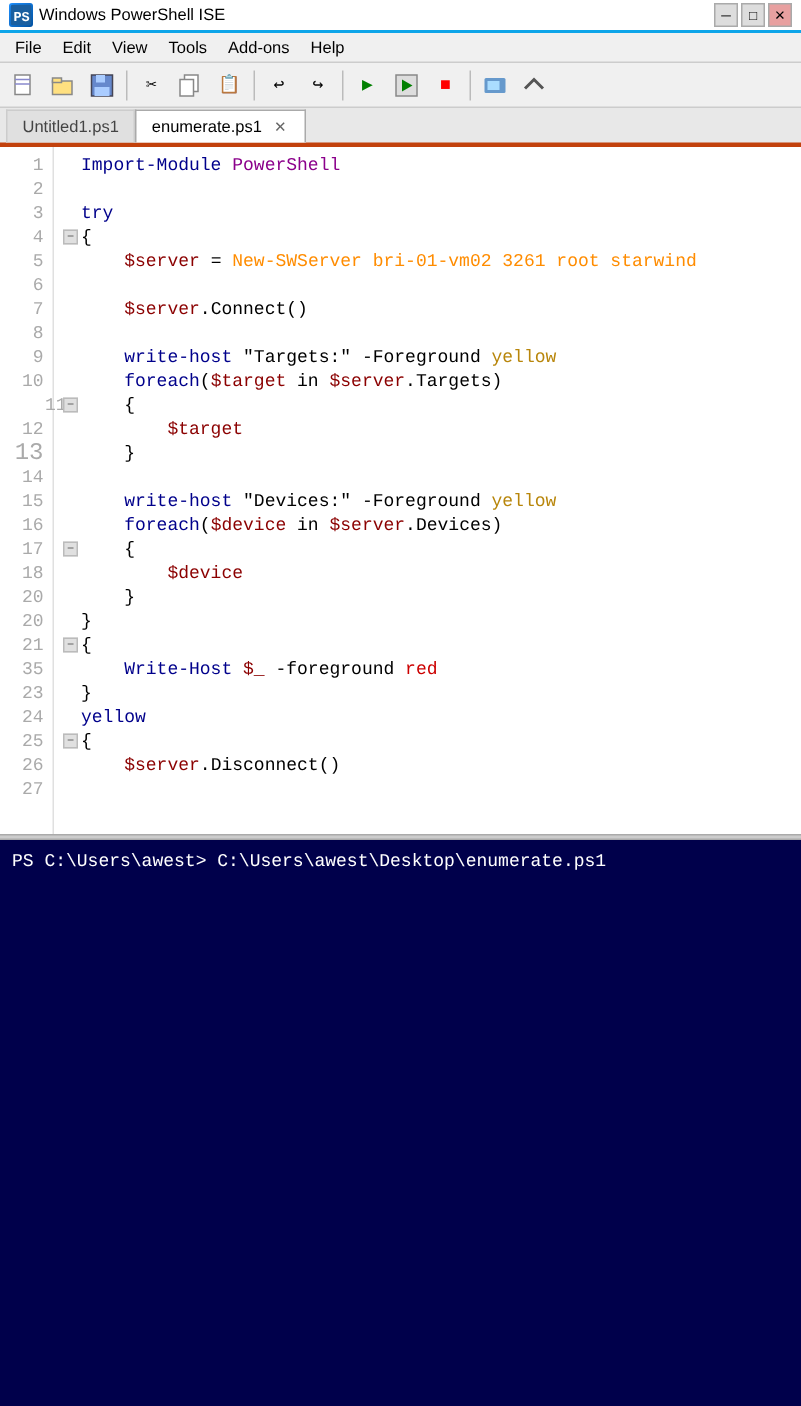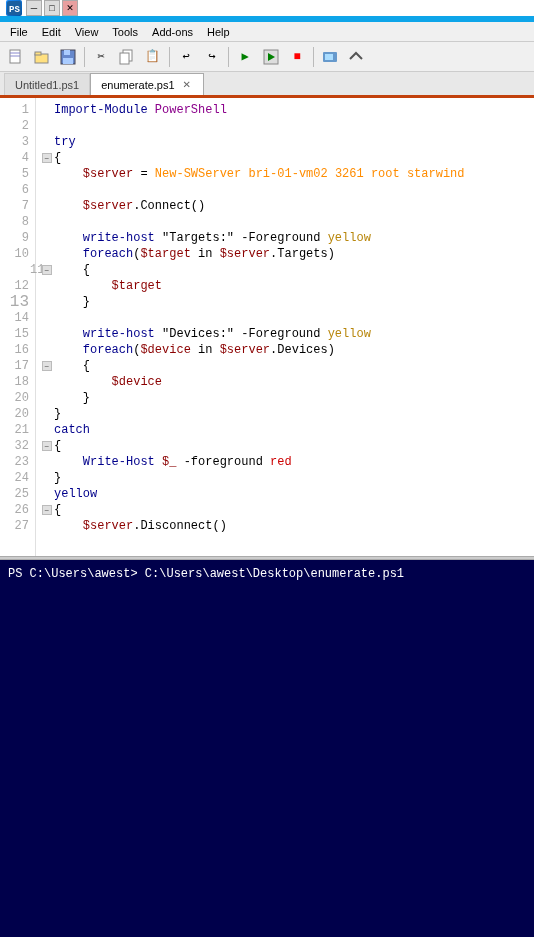--- a/index.html
+++ b/index.html
@@ -5,21 +5,21 @@
     * { margin: 0; padding: 0; box-sizing: border-box; }
     body { width: 534px; height: 937px; background: #f0f0f0; font-family: 'Courier New', monospace; overflow: hidden; }
 
     
     #title-bar {
       background: #fff;
       height: 22px;
       display: flex;
       align-items: center;
       padding: 0 6px;
-      border-bottom: 6px solid #0ea5e9;
+      border-bottom: 2px solid #0ea5e9;
       font-family: 'Segoe UI', sans-serif;
       font-size: 11px;
       gap: 4px;
     }
     #title-bar .app-icon {
       width: 16px; height: 16px;
       background: linear-gradient(135deg, #1e90ff, #0050a0);
       border-radius: 2px;
       display: flex; align-items: center; justify-content: center;
       color: white; font-size: 8px; font-weight: bold;
@@ -172,20 +172,21 @@
 </head>
 <body>
 
 <div id="title-bar">
   <div class="app-icon">
     <svg width="14" height="14" viewBox="0 0 14 14">
       <rect width="14" height="14" fill="#1a5fa0" rx="2"></rect>
       <text x="2" y="11" font-size="9" fill="white" font-family="Courier New" font-weight="bold">PS</text>
     </svg>
   </div>
+  <span class="title-text">Windows PowerShell ISE</span>
   <div class="win-controls">
     <div class="win-btn">─</div>
     <div class="win-btn">□</div>
     <div class="win-btn" style="background:#e8a0a0;">✕</div>
   </div>
 </div>
 
 <div id="menu-bar">
   <span class="menu-item">File</span>
   <span class="menu-item">Edit</span>
@@ -289,21 +290,21 @@
       <div style="height: 16px; line-height: 16px; font-size: 12px;">12</div>
       <div style="height: 16px; line-height: 16px; font-size: 16px;">13</div>
       <div style="height: 16px; line-height: 16px; font-size: 12px;">14</div>
       <div style="height: 16px; line-height: 16px; font-size: 12px;">15</div>
       <div style="height: 16px; line-height: 16px; font-size: 12px;">16</div>
       <div style="height: 16px; line-height: 16px; font-size: 12px;">17</div>
       <div style="height: 16px; line-height: 16px; font-size: 12px;">18</div>
       <div style="height: 16px; line-height: 16px; font-size: 12px;">20</div>
       <div style="height: 16px; line-height: 16px; font-size: 12px;">20</div>
       <div style="height: 16px; line-height: 16px; font-size: 12px;">21</div>
-      <div style="height: 16px; line-height: 16px; font-size: 12px;">32</div>
+      <div style="height: 16px; line-height: 16px; font-size: 12px;">35</div>
       <div style="height: 16px; line-height: 16px; font-size: 12px;">23</div>
       <div style="height: 16px; line-height: 16px; font-size: 12px;">24</div>
       <div style="height: 16px; line-height: 16px; font-size: 12px;">25</div>
       <div style="height: 16px; line-height: 16px; font-size: 12px;">26</div>
       <div style="height: 16px; line-height: 16px; font-size: 12px;">27</div>
     </div>
   <div id="code-area">
       <div class="code-line"><span style="display: inline-block; width: 12px; flex-shrink: 0;"></span><span style="color: rgb(0, 0, 139);">Import-Module</span><span style="color: rgb(139, 0, 139);"> PowerShell</span></div>
       <div class="code-line"><span style="display: inline-block; width: 12px; flex-shrink: 0;"></span></div>
       <div class="code-line"><span style="display: inline-block; width: 12px; flex-shrink: 0;"></span><span style="color: rgb(0, 0, 139);">try</span></div>
@@ -317,21 +318,20 @@
       <div class="code-line"><span style="display: inline-block; width: 10px; height: 10px; background: rgb(224, 224, 224); border: 1px solid rgb(187, 187, 187); font-size: 8px; line-height: 10px; text-align: center; cursor: pointer; color: rgb(85, 85, 85); margin-right: 2px; vertical-align: middle; flex-shrink: 0;">−</span><span style="color: rgb(0, 0, 0);">    {</span></div>
       <div class="code-line"><span style="display: inline-block; width: 12px; flex-shrink: 0;"></span><span style="color: rgb(139, 0, 0);">        $target</span></div>
       <div class="code-line"><span style="display: inline-block; width: 12px; flex-shrink: 0;"></span><span style="color: rgb(0, 0, 0);">    }</span></div>
       <div class="code-line"><span style="display: inline-block; width: 12px; flex-shrink: 0;"></span></div>
       <div class="code-line"><span style="display: inline-block; width: 12px; flex-shrink: 0;"></span><span style="color: rgb(0, 0, 139);">    write-host</span><span style="color: rgb(0, 0, 0);"> "Devices:" </span><span style="color: rgb(0, 0, 0);">-Foreground</span><span style="color: rgb(184, 134, 11);"> yellow</span></div>
       <div class="code-line"><span style="display: inline-block; width: 12px; flex-shrink: 0;"></span><span style="color: rgb(0, 0, 139);">    foreach</span><span style="color: rgb(0, 0, 0);">(</span><span style="color: rgb(139, 0, 0);">$device</span><span style="color: rgb(0, 0, 0);"> in </span><span style="color: rgb(139, 0, 0);">$server</span><span style="color: rgb(0, 0, 0);">.Devices)</span></div>
       <div class="code-line"><span style="display: inline-block; width: 10px; height: 10px; background: rgb(224, 224, 224); border: 1px solid rgb(187, 187, 187); font-size: 8px; line-height: 10px; text-align: center; cursor: pointer; color: rgb(85, 85, 85); margin-right: 2px; vertical-align: middle; flex-shrink: 0;">−</span><span style="color: rgb(0, 0, 0);">    {</span></div>
       <div class="code-line"><span style="display: inline-block; width: 12px; flex-shrink: 0;"></span><span style="color: rgb(139, 0, 0);">        $device</span></div>
       <div class="code-line"><span style="display: inline-block; width: 12px; flex-shrink: 0;"></span><span style="color: rgb(0, 0, 0);">    }</span></div>
       <div class="code-line"><span style="display: inline-block; width: 12px; flex-shrink: 0;"></span><span style="color: rgb(0, 0, 0);">}</span></div>
-      <div class="code-line"><span style="display: inline-block; width: 12px; flex-shrink: 0;"></span><span style="color: rgb(0, 0, 139);">catch</span></div>
       <div class="code-line"><span style="display: inline-block; width: 10px; height: 10px; background: rgb(224, 224, 224); border: 1px solid rgb(187, 187, 187); font-size: 8px; line-height: 10px; text-align: center; cursor: pointer; color: rgb(85, 85, 85); margin-right: 2px; vertical-align: middle; flex-shrink: 0;">−</span><span style="color: rgb(0, 0, 0);">{</span></div>
       <div class="code-line"><span style="display: inline-block; width: 12px; flex-shrink: 0;"></span><span style="color: rgb(0, 0, 139);">    Write-Host</span><span style="color: rgb(139, 0, 0);"> $_ </span><span style="color: rgb(0, 0, 0);">-foreground</span><span style="color: rgb(204, 0, 0);"> red</span></div>
       <div class="code-line"><span style="display: inline-block; width: 12px; flex-shrink: 0;"></span><span style="color: rgb(0, 0, 0);">}</span></div>
       <div class="code-line"><span style="display: inline-block; width: 12px; flex-shrink: 0;"></span><span style="color: rgb(0, 0, 139);">yellow</span></div>
       <div class="code-line"><span style="display: inline-block; width: 10px; height: 10px; background: rgb(224, 224, 224); border: 1px solid rgb(187, 187, 187); font-size: 8px; line-height: 10px; text-align: center; cursor: pointer; color: rgb(85, 85, 85); margin-right: 2px; vertical-align: middle; flex-shrink: 0;">−</span><span style="color: rgb(0, 0, 0);">{</span></div>
       <div class="code-line"><span style="display: inline-block; width: 12px; flex-shrink: 0;"></span><span style="color: rgb(139, 0, 0);">    $server</span><span style="color: rgb(0, 0, 0);">.Disconnect()</span></div>
     </div>
 </div>
 
 <div id="splitter"></div>

